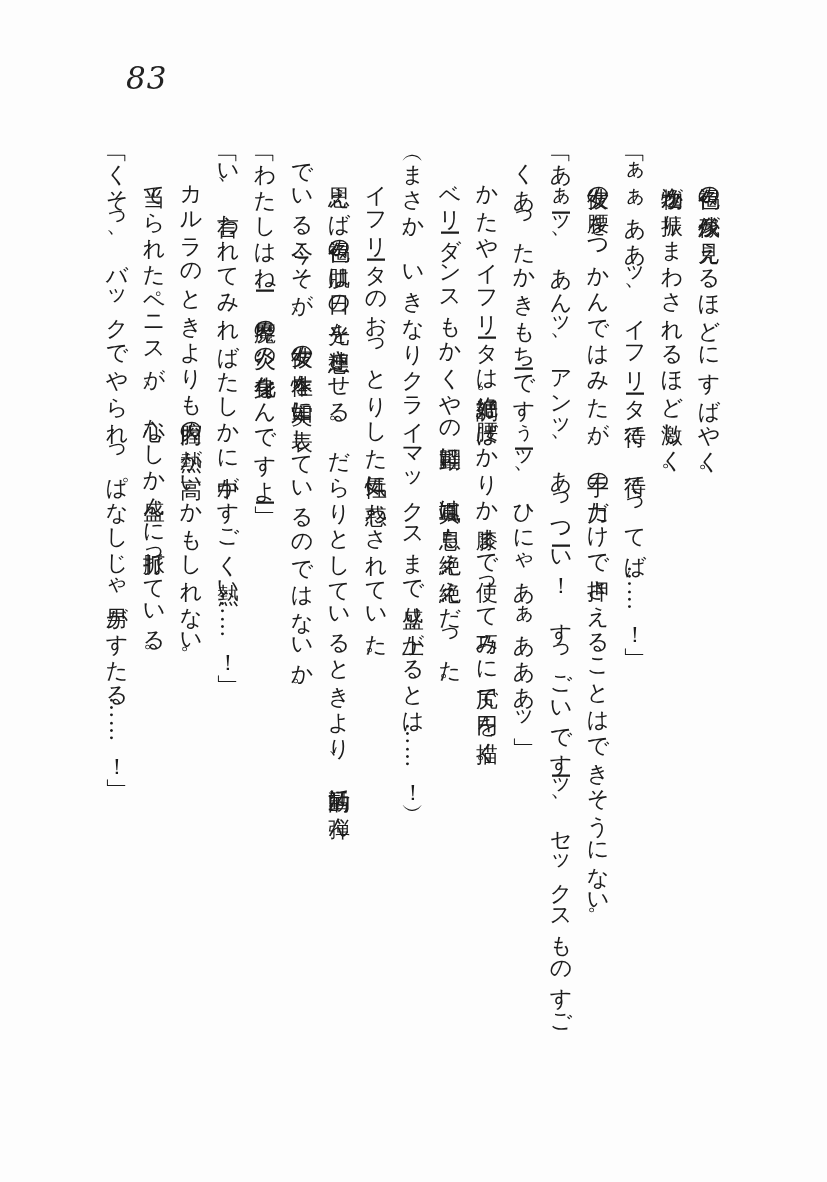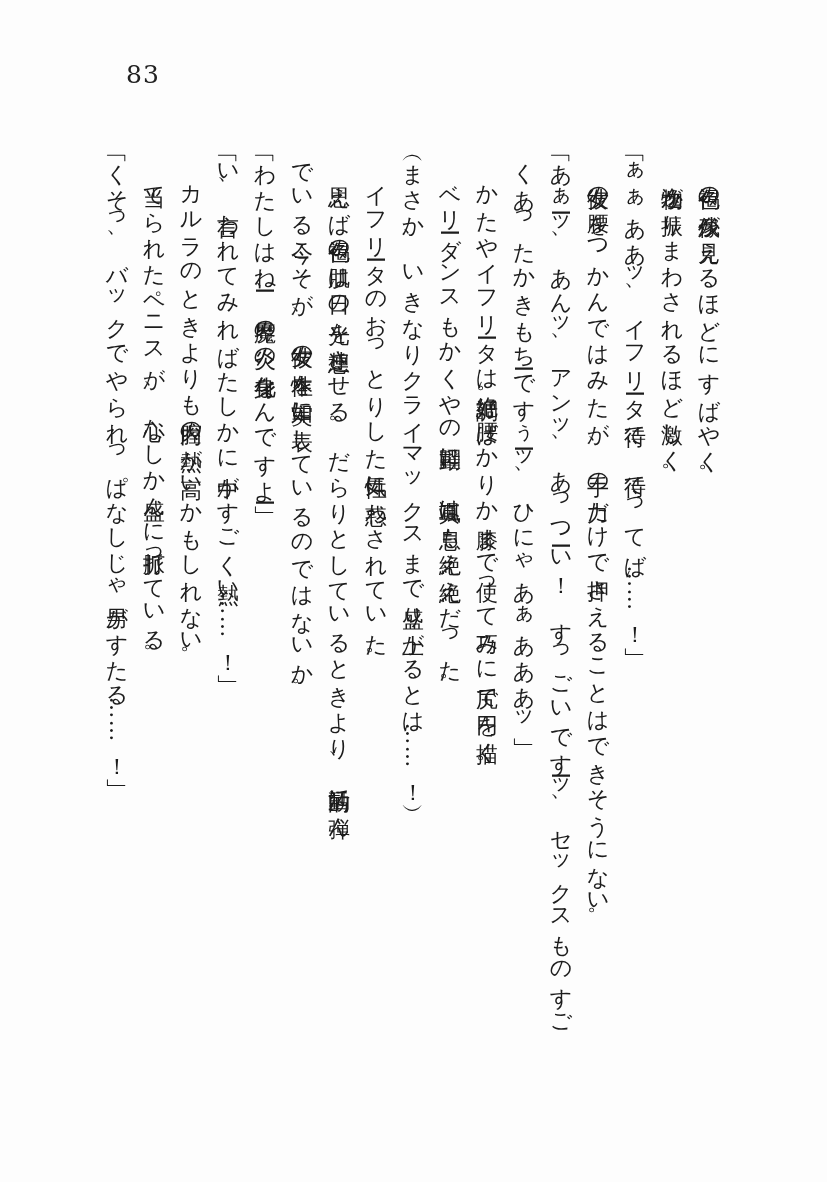--- a/index.html
+++ b/index.html
@@ -13,21 +13,22 @@
     height: 1182px;
     background: #fdfdfd;
     overflow: hidden;
     font-family: "DejaVu Serif", "Liberation Serif", serif;
     color: #1c1c1c;
   }
   .page-number {
     position: absolute;
     top: 60px;
     left: 126px;
-    font-size: 25px;
+    font-size: 31px;
+    font-style: italic;
     letter-spacing: 1px;
     color: #222;
   }
   .text-block {
     position: absolute;
     top: 148px;
     right: 99px;
     width: 634px;
     height: 892px;
     writing-mode: vertical-rl;

